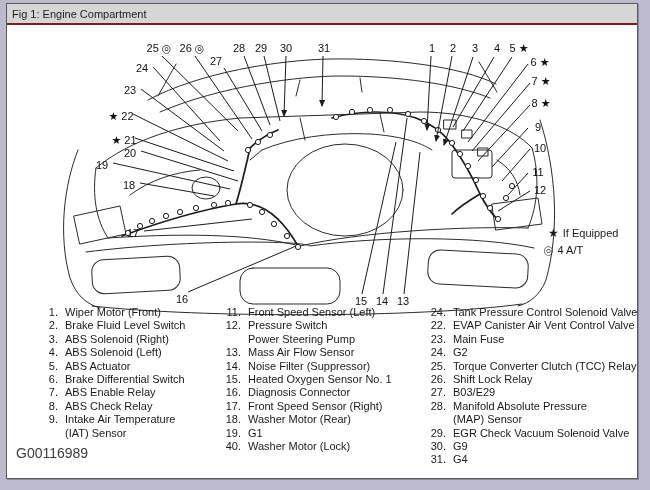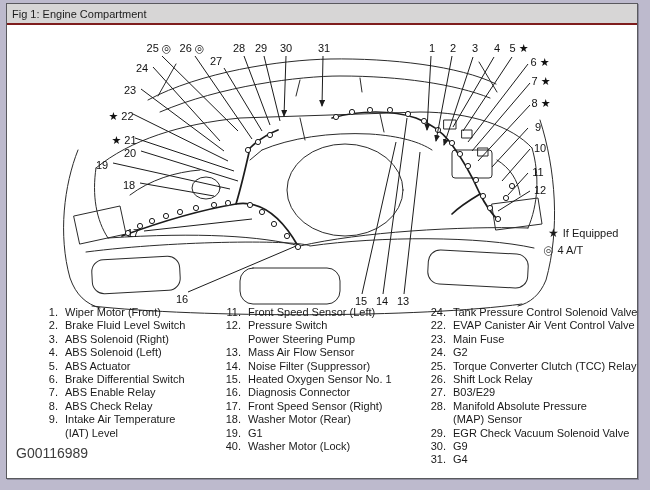--- a/index.html
+++ b/index.html
@@ -253,21 +253,21 @@
     <div class="legend-row">
       <span class="legend-num">8.</span>
       <div>
         <div>ABS Check Relay</div>
       </div>
     </div>
     <div class="legend-row">
       <span class="legend-num">9.</span>
       <div>
         <div>Intake Air Temperature</div>
-        <div>(IAT) Level</div>
+        <div>(IAT) Sensor</div>
       </div>
     </div>
   </div>
 <div class="legend-col" id="col1">
     <div class="legend-row">
       <span class="legend-num">11.</span>
       <div>
         <div>Front Speed Sensor (Left)</div>
       </div>
     </div>

